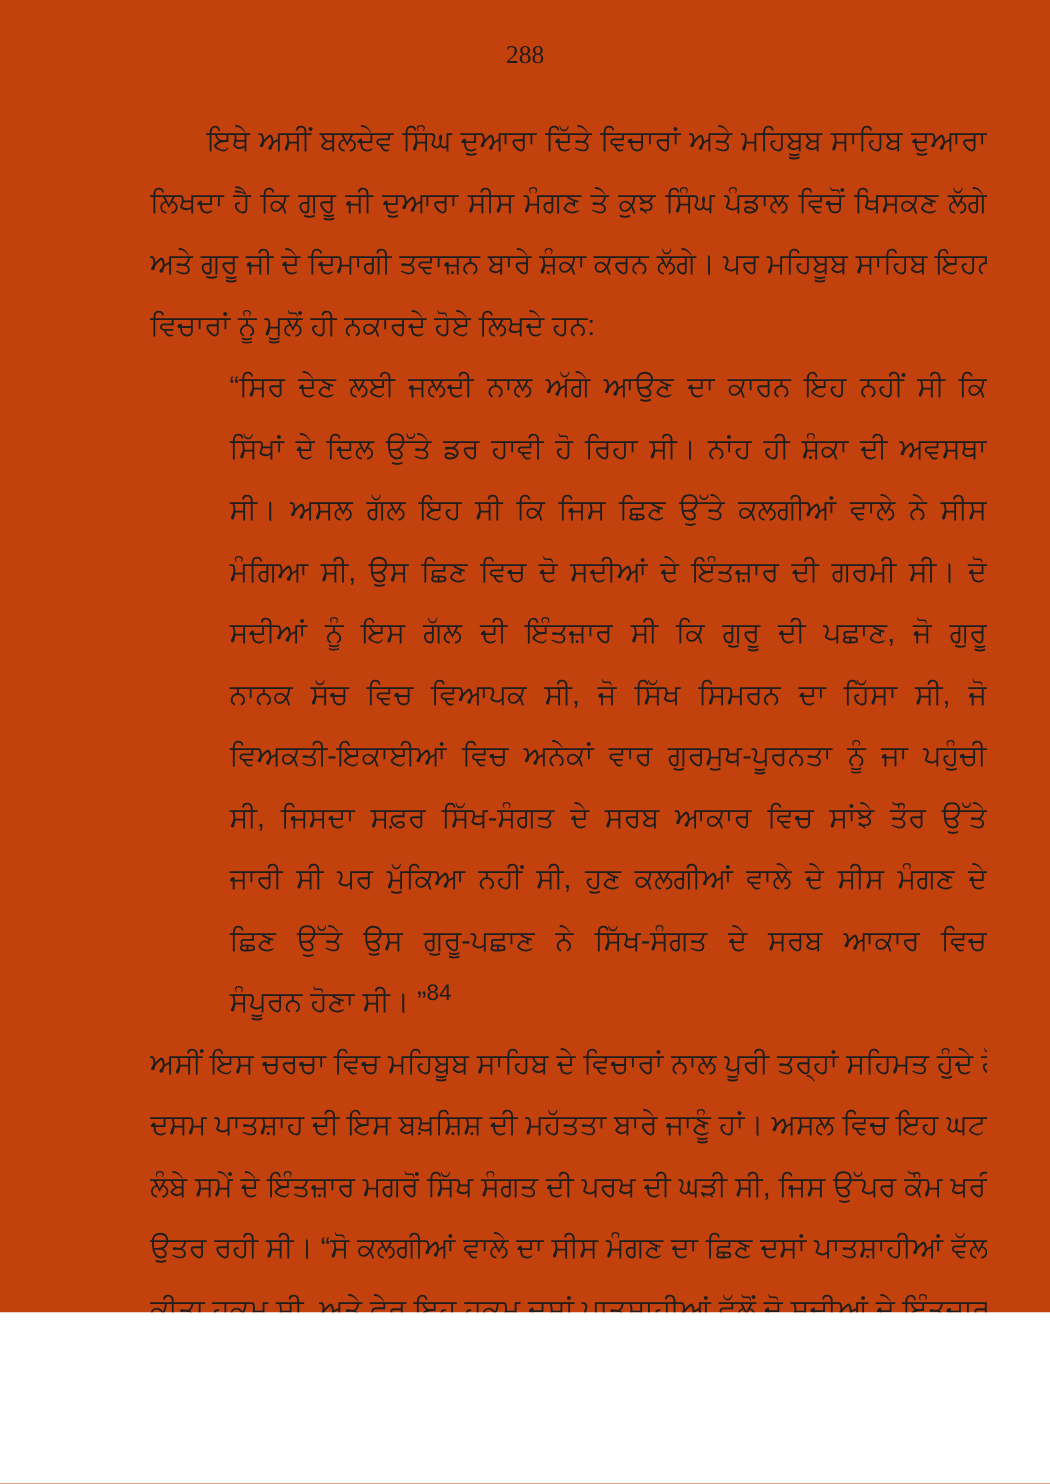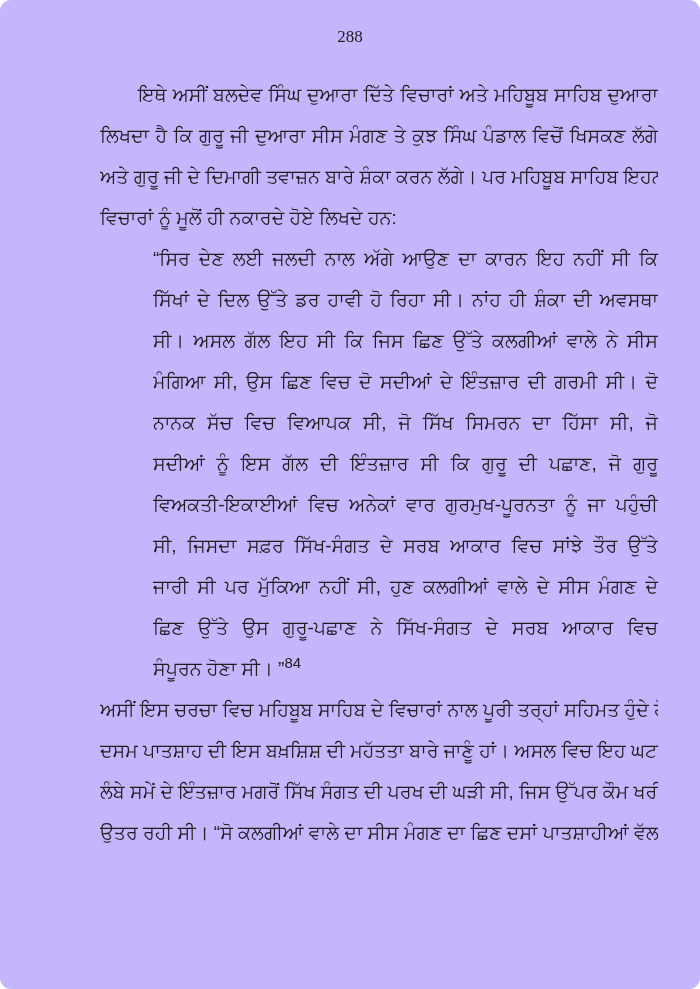--- a/index.html
+++ b/index.html
@@ -3,26 +3,25 @@
 <meta charset="utf-8">
 <style>
   html, body {
     margin: 0;
     padding: 0;
     background: #ffffff;
   }
   .page {
     position: relative;
     width: 700px;
-    height: 989px;
-    background: #c4b5fd;
+    height: 875px;
+    background: #c2410c;
     color: #1e1e1e;
     font-family: "Liberation Sans", sans-serif;
     overflow: hidden;
-    border-radius: 11px;
   }
   .page-number {
     padding-top: 26px;
     text-align: center;
     font-family: "Liberation Serif", serif;
     font-size: 17px;
     line-height: 21px;
     color: #1e1e1e;
   }
   .content {
@@ -71,32 +70,33 @@
       <div class="line">ਲਿਖਦਾ ਹੈ ਕਿ ਗੁਰੂ ਜੀ ਦੁਆਰਾ ਸੀਸ ਮੰਗਣ ਤੇ ਕੁਝ ਸਿੰਘ ਪੰਡਾਲ ਵਿਚੋਂ ਖਿਸਕਣ ਲੱਗੇ</div>
       <div class="line">ਅਤੇ ਗੁਰੂ ਜੀ ਦੇ ਦਿਮਾਗੀ ਤਵਾਜ਼ਨ ਬਾਰੇ ਸ਼ੰਕਾ ਕਰਨ ਲੱਗੇ। ਪਰ ਮਹਿਬੂਬ ਸਾਹਿਬ ਇਹਨਾਂ</div>
       <div class="line last">ਵਿਚਾਰਾਂ ਨੂੰ ਮੂਲੋਂ ਹੀ ਨਕਾਰਦੇ ਹੋਏ ਲਿਖਦੇ ਹਨ:</div>
     </section>
 
     <section class="quote">
       <div class="line">“ਸਿਰ ਦੇਣ ਲਈ ਜਲਦੀ ਨਾਲ ਅੱਗੇ ਆਉਣ ਦਾ ਕਾਰਨ ਇਹ ਨਹੀਂ ਸੀ ਕਿ</div>
       <div class="line">ਸਿੱਖਾਂ ਦੇ ਦਿਲ ਉੱਤੇ ਡਰ ਹਾਵੀ ਹੋ ਰਿਹਾ ਸੀ। ਨਾਂਹ ਹੀ ਸ਼ੰਕਾ ਦੀ ਅਵਸਥਾ</div>
       <div class="line">ਸੀ। ਅਸਲ ਗੱਲ ਇਹ ਸੀ ਕਿ ਜਿਸ ਛਿਣ ਉੱਤੇ ਕਲਗੀਆਂ ਵਾਲੇ ਨੇ ਸੀਸ</div>
       <div class="line">ਮੰਗਿਆ ਸੀ, ਉਸ ਛਿਣ ਵਿਚ ਦੋ ਸਦੀਆਂ ਦੇ ਇੰਤਜ਼ਾਰ ਦੀ ਗਰਮੀ ਸੀ। ਦੋ</div>
+      <div class="line">ਸਦੀਆਂ ਨੂੰ ਇਸ ਗੱਲ ਦੀ ਇੰਤਜ਼ਾਰ ਸੀ ਕਿ ਗੁਰੂ ਦੀ ਪਛਾਣ, ਜੋ ਗੁਰੂ</div>
       <div class="line">ਨਾਨਕ ਸੱਚ ਵਿਚ ਵਿਆਪਕ ਸੀ, ਜੋ ਸਿੱਖ ਸਿਮਰਨ ਦਾ ਹਿੱਸਾ ਸੀ, ਜੋ</div>
-      <div class="line">ਸਦੀਆਂ ਨੂੰ ਇਸ ਗੱਲ ਦੀ ਇੰਤਜ਼ਾਰ ਸੀ ਕਿ ਗੁਰੂ ਦੀ ਪਛਾਣ, ਜੋ ਗੁਰੂ</div>
       <div class="line">ਵਿਅਕਤੀ-ਇਕਾਈਆਂ ਵਿਚ ਅਨੇਕਾਂ ਵਾਰ ਗੁਰਮੁਖ-ਪੂਰਨਤਾ ਨੂੰ ਜਾ ਪਹੁੰਚੀ</div>
       <div class="line">ਸੀ, ਜਿਸਦਾ ਸਫ਼ਰ ਸਿੱਖ-ਸੰਗਤ ਦੇ ਸਰਬ ਆਕਾਰ ਵਿਚ ਸਾਂਝੇ ਤੌਰ ਉੱਤੇ</div>
       <div class="line">ਜਾਰੀ ਸੀ ਪਰ ਮੁੱਕਿਆ ਨਹੀਂ ਸੀ, ਹੁਣ ਕਲਗੀਆਂ ਵਾਲੇ ਦੇ ਸੀਸ ਮੰਗਣ ਦੇ</div>
       <div class="line">ਛਿਣ ਉੱਤੇ ਉਸ ਗੁਰੂ-ਪਛਾਣ ਨੇ ਸਿੱਖ-ਸੰਗਤ ਦੇ ਸਰਬ ਆਕਾਰ ਵਿਚ</div>
       <div class="line last">
         <span>ਸੰਪੂਰਨ ਹੋਣਾ ਸੀ। ”</span><sup class="footnote">84</sup>
       </div>
     </section>
 
     <section>
       <div class="line">ਅਸੀਂ ਇਸ ਚਰਚਾ ਵਿਚ ਮਹਿਬੂਬ ਸਾਹਿਬ ਦੇ ਵਿਚਾਰਾਂ ਨਾਲ ਪੂਰੀ ਤਰ੍ਹਾਂ ਸਹਿਮਤ ਹੁੰਦੇ ਹੋਏ</div>
       <div class="line">ਦਸਮ ਪਾਤਸ਼ਾਹ ਦੀ ਇਸ ਬਖ਼ਸ਼ਿਸ਼ ਦੀ ਮਹੱਤਤਾ ਬਾਰੇ ਜਾਣੂੰ ਹਾਂ। ਅਸਲ ਵਿਚ ਇਹ ਘਟਨਾ</div>
       <div class="line">ਲੰਬੇ ਸਮੇਂ ਦੇ ਇੰਤਜ਼ਾਰ ਮਗਰੋਂ ਸਿੱਖ ਸੰਗਤ ਦੀ ਪਰਖ ਦੀ ਘੜੀ ਸੀ, ਜਿਸ ਉੱਪਰ ਕੌਮ ਖਰੀ</div>
       <div class="line">ਉਤਰ ਰਹੀ ਸੀ। “ਸੋ ਕਲਗੀਆਂ ਵਾਲੇ ਦਾ ਸੀਸ ਮੰਗਣ ਦਾ ਛਿਣ ਦਸਾਂ ਪਾਤਸ਼ਾਹੀਆਂ ਵੱਲ</div>
+      <div class="line">ਕੀਤਾ ਹੁਕਮ ਸੀ, ਅਤੇ ਫੇਰ ਇਹ ਹੁਕਮ ਦਸਾਂ ਪਾਤਸ਼ਾਹੀਆਂ ਵੱਲੋਂ ਦੋ ਸਦੀਆਂ ਦੇ ਇੰਤਜ਼ਾਰ</div>
     </section>
 
   </main>
 </div>
 
 </body></html>

